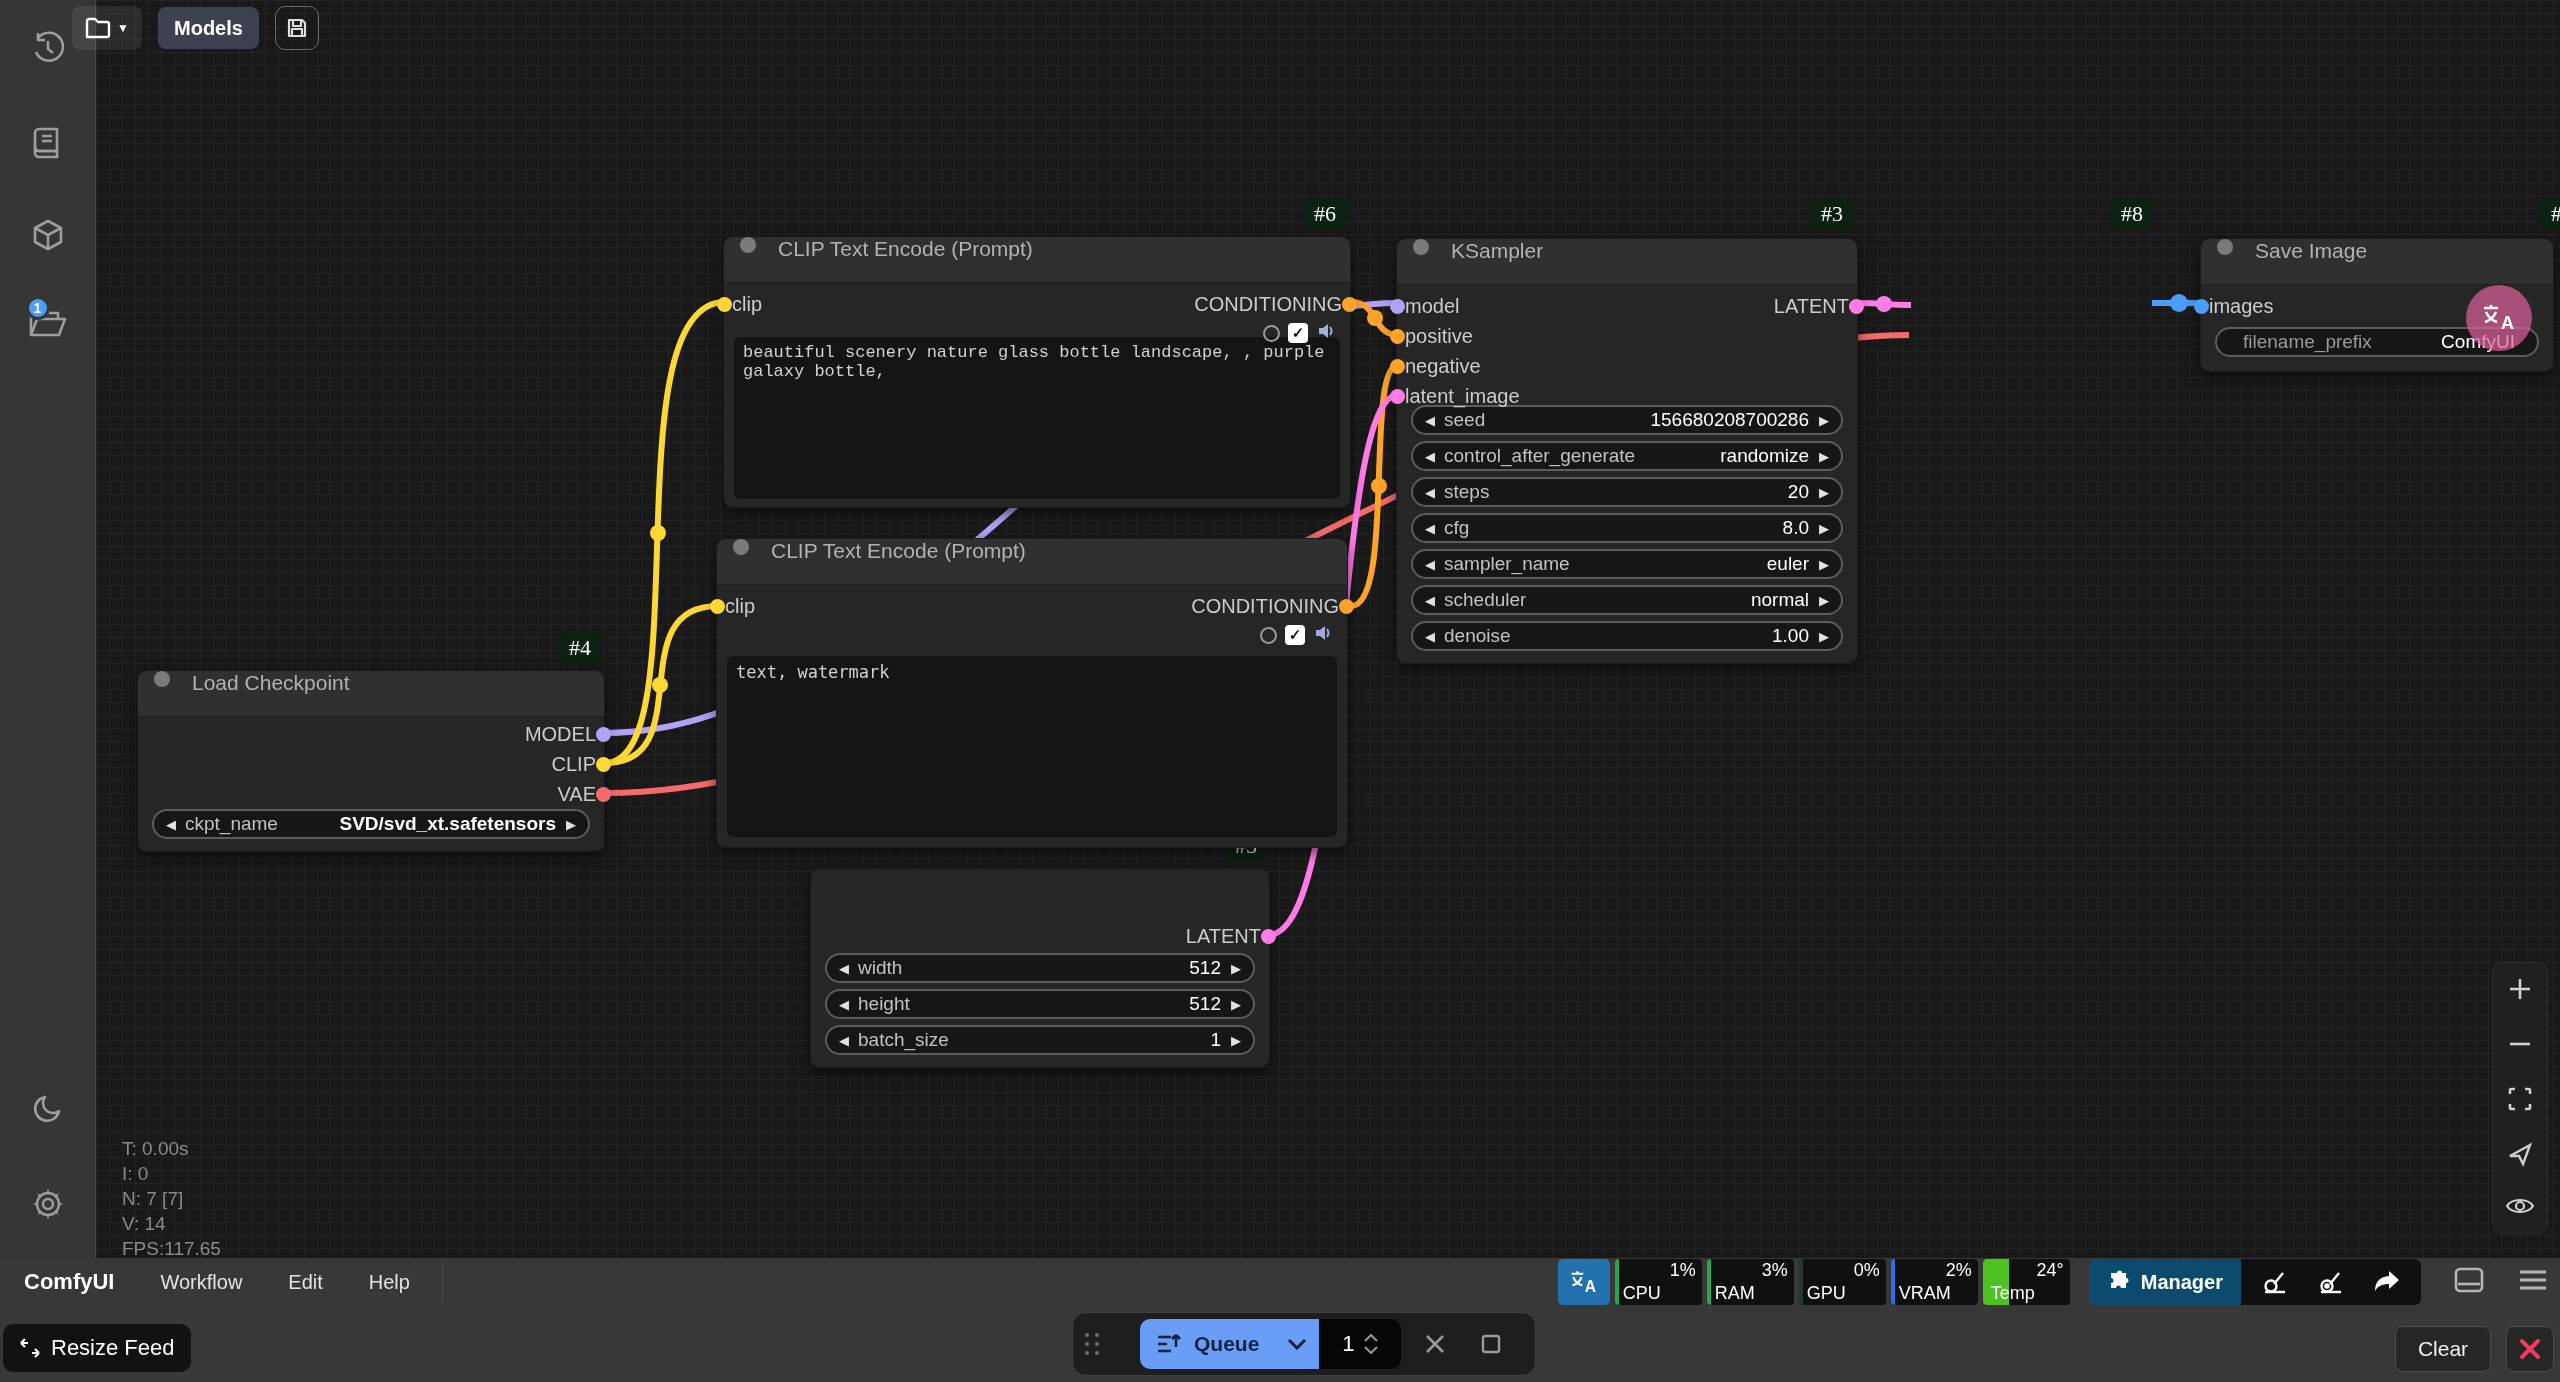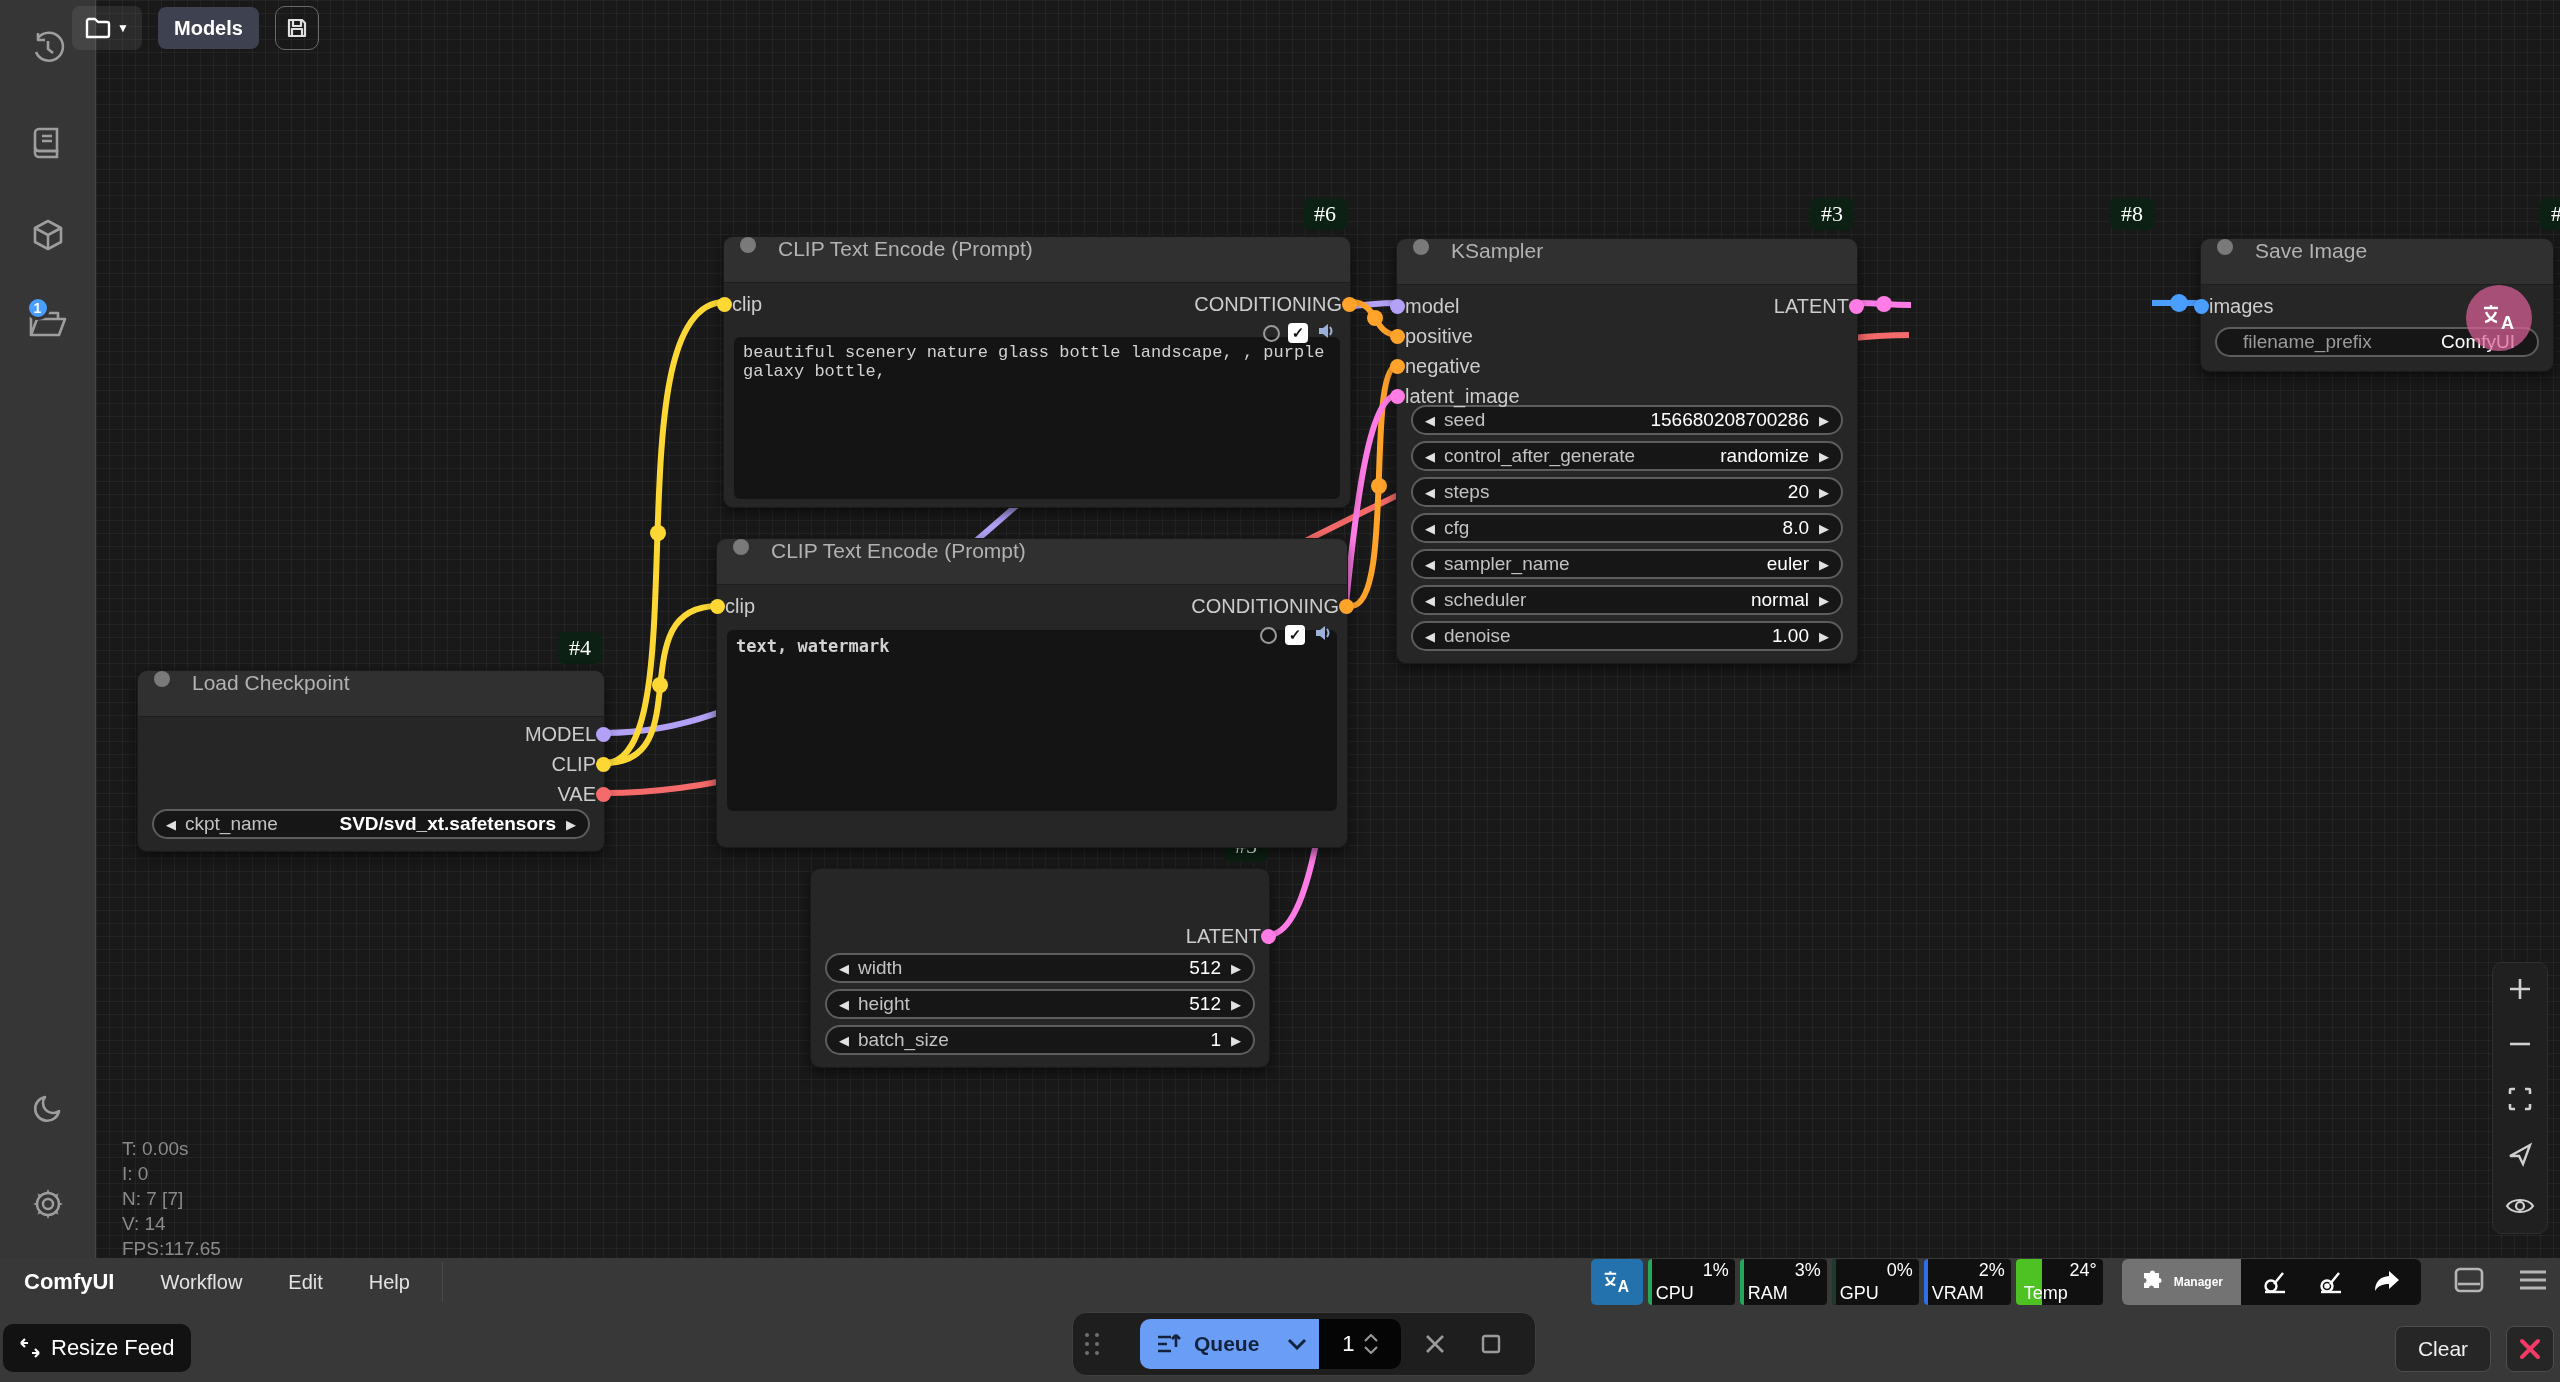--- a/index.html
+++ b/index.html
@@ -77,21 +77,21 @@
   .menu-right { margin-left:auto; display:flex; align-items:center; margin-right:12px; gap:5px; }
   .mr-translate { width:52px; height:46px; background:#2472ad; border-radius:5px; color:#fff;
     display:flex; align-items:center; justify-content:center; }
   .monitor { position:relative; width:87px; height:46px; background:#101010; border-radius:4px; overflow:hidden;
     color:#fff; font-size:18px; }
   .monitor .bar { position:absolute; left:0; top:0; bottom:0; width:4px; }
   .monitor .val { position:absolute; right:6px; top:1px; }
   .monitor .lab { position:absolute; left:8px; bottom:1px; }
   .mon-temp .bar { width:26px; }
   .mgr-group { display:flex; align-items:stretch; height:46px; border-radius:6px; overflow:hidden; margin-left:14px; }
-  .mgr-btn { background:#737373; color:#fff; font-size:12px; font-weight:bold; display:flex; align-items:center;
+  .mgr-btn { background:#0c4a6e; color:#fff; font-size:20px; font-weight:bold; display:flex; align-items:center;
     gap:10px; padding:0 18px; }
   .mgr-icons { background:#101010; display:flex; align-items:center; gap:8px; padding:0 10px; color:#fff; }
   .mgr-icons .ic { width:48px; height:40px; display:flex; align-items:center; justify-content:center; }
   .menu-far { display:flex; align-items:center; gap:34px; margin-left:28px; color:#b5b5b5; }
 
   .actionbar { position:absolute; left:0; top:48px; width:2560px; height:76px; }
   .resize-feed { position:absolute; left:3px; top:18px; height:48px; background:#121212; border-radius:10px;
     color:#fff; font-size:22px; display:flex; align-items:center; gap:10px; padding:0 16px; }
   .queuebar { position:absolute; left:1072px; top:6px; width:464px; height:64px; background:#1e1e1e;
     border:1px solid #3f3f3f; border-radius:14px; display:flex; align-items:center; padding:0 10px; gap:12px; }
@@ -186,21 +186,21 @@
     <div class="mini-icons">
       <span class="mini-circle"></span>
       <span class="mini-check">✓</span>
       <span>
         <svg width="20" height="20" viewBox="0 0 20 20">
             <path d="M3 7 h4 l5 -4 v14 l-5 -4 h-4 z" fill="#9db1d8"></path>
             <path d="M14 6 q3 4 0 8" stroke="#9db1d8" stroke-width="2" fill="none"></path>
           </svg>
       </span>
     </div>
-    <div class="prompt" style="top:91px; height:181px;font-weight:bold;">text, watermark</div>
+    <div class="prompt" style="top:117px; height:181px;">text, watermark</div>
   </div>
 
   <div class="node" style="left:1396px; top:238px; width:462px; height:426px;">
     <div class="node-header">
       <span class="collapse-dot"></span>
       <span class="node-title">KSampler</span>
     </div>
     <div class="slot in" style="top:52px;">
       <span class="pdot" style="background:#b2a1f7;"></span>
       <span>model</span>

